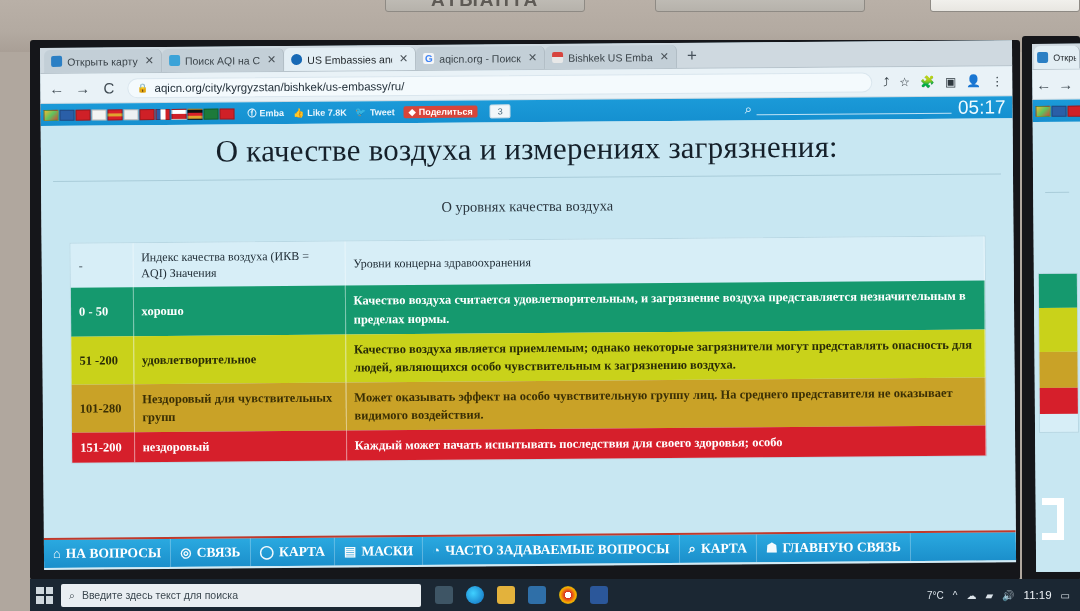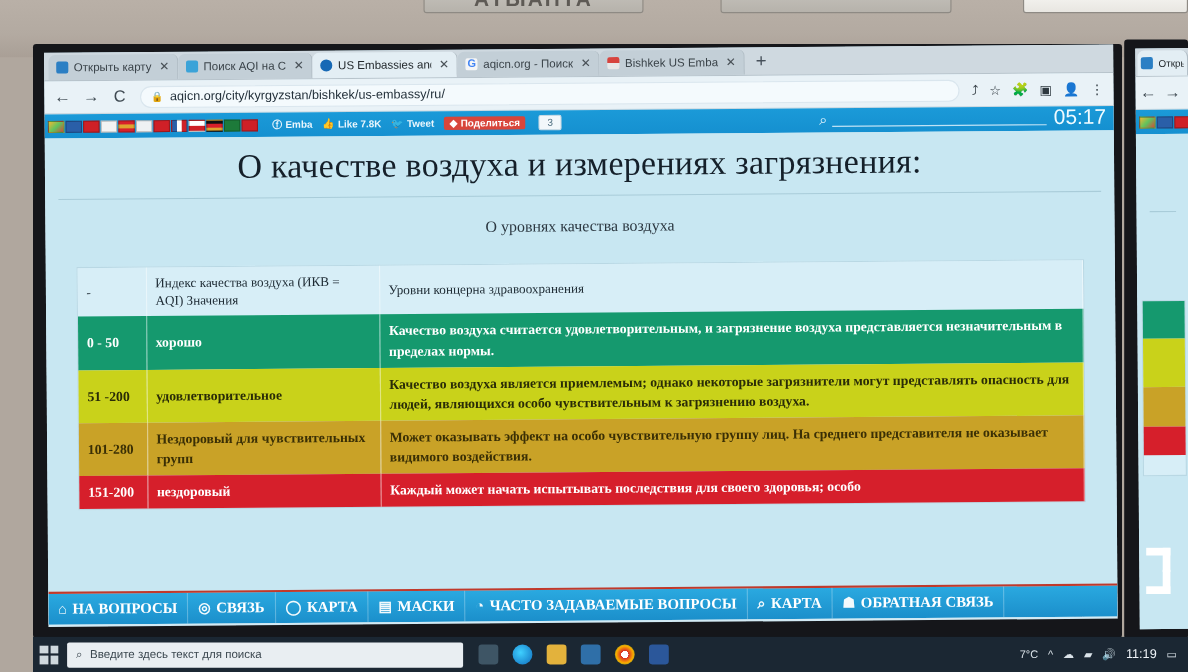--- a/index.html
+++ b/index.html
@@ -361,21 +361,21 @@
         <div class="fitem">
           <span class="ic">◔</span>
           <span>ЧАСТО ЗАДАВАЕМЫЕ ВОПРОСЫ</span>
         </div>
         <div class="fitem">
           <span class="ic">⌕</span>
           <span>КАРТА</span>
         </div>
         <div class="fitem">
           <span class="ic">☗</span>
-          <span>ОБРАТНАЯ СВЯЗЬ</span>
+          <span>ГЛАВНУЮ СВЯЗЬ</span>
         </div>
       </div>
     </div>
   </div>
 
   <div id="screen-right">
     <div class="tabstrip" style="padding-left:2px">
       <div class="tab active" style="max-width:46px;padding:0 3px;font-size:9px">
         <span class="fav" style="background:#2b7fc4"></span>
         <span class="label">Открыть карту</span>

